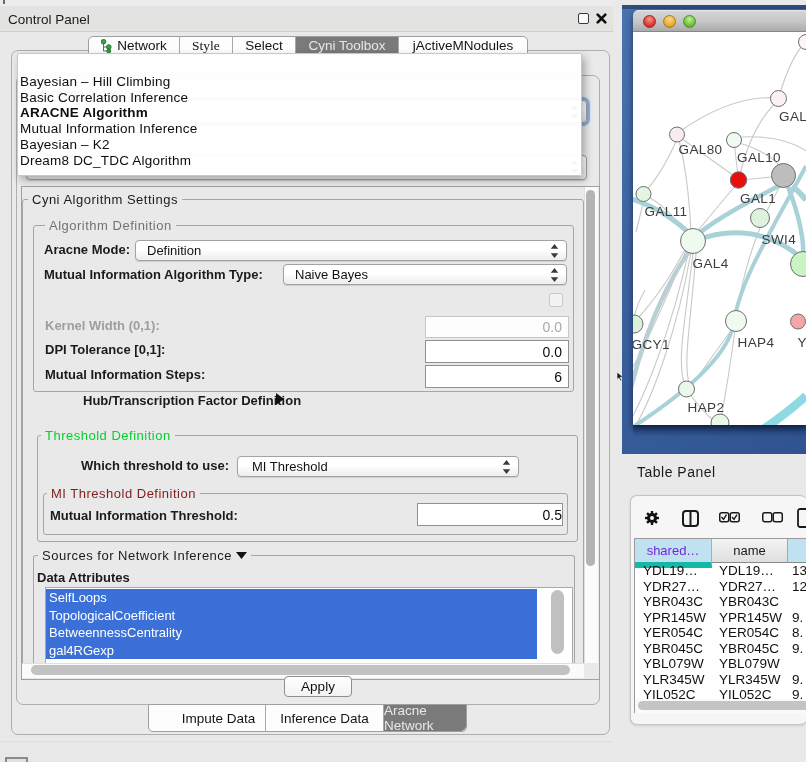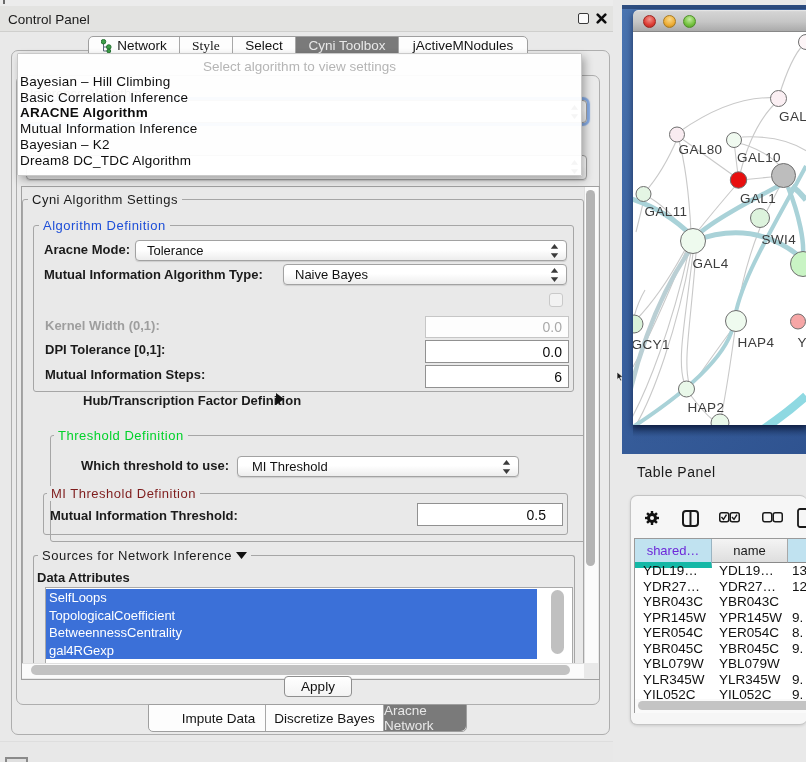--- a/index.html
+++ b/index.html
@@ -66,25 +66,25 @@
   <div class="a" style="left:21px;top:186px;width:577px;height:492px;border:1px solid #a0a0a0;background:#e9e9e9;"></div>
 
   <div class="a" style="left:22px;top:187px;width:562px;height:476px;overflow:hidden;">
     <div style="position:relative;width:562px;height:476px;">
 
       <div class="group" style="left:0;top:12px;width:560px;height:476px;border-radius:3px 3px 0 0;">
         <div class="gtitle" style="left:5px;">Cyni Algorithm Settings</div>
       </div>
 
       <div class="group" style="left:11px;top:38px;width:539px;height:165px;">
-        <div class="gtitle" style="left:5px;color:#1d4ed8;">Algorithm Definition</div>
+        <div class="gtitle" style="left:11px;color:#737373;">Algorithm Definition</div>
       </div>
       <div class="lbl b" style="left:22px;top:55px;">Aracne Mode:</div>
       <div class="combo" style="left:113px;top:53px;width:430px;height:19px;">
-        <div class="tx">Tolerance</div>
+        <div class="tx">Definition</div>
         <svg class="carr" style="right:7px;top:2.5px;" width="9" height="14" viewBox="0 0 9 14">
             <path d="M4.5 0 L8.2 4.7 H0.8 Z" fill="#3a3a3a"></path>
             <path d="M4.5 14 L8.2 9.3 H0.8 Z" fill="#3a3a3a"></path>
           </svg>
       </div>
       <div class="lbl b" style="left:22px;top:80px;">Mutual Information Algorithm Type:</div>
       <div class="combo" style="left:261px;top:77px;width:282px;height:19px;">
         <div class="tx">Naive Bayes</div>
         <svg class="carr" style="right:7px;top:2.5px;" width="9" height="14" viewBox="0 0 9 14">
             <path d="M4.5 0 L8.2 4.7 H0.8 Z" fill="#3a3a3a"></path>
@@ -102,38 +102,38 @@
         </div>
       <div class="lbl b" style="left:23px;top:180px;">Mutual Information Steps:</div>
       <div class="field" style="left:403px;top:178px;width:142px;height:21px;">
           <span style="margin-right:6px;">6</span>
         </div>
       <div class="lbl b" style="left:26px;top:206px;padding-left:35px;">Hub/Transcription Factor Definition</div>
       <svg class="a" style="left:253px;top:206px;" width="10" height="12" viewBox="0 0 10 12">
           <path d="M1 0 L9 6 L1 12 Z" fill="#111"></path>
         </svg>
 
-      <div class="group" style="left:28px;top:248px;width:539px;height:105px;">
+      <div class="group" style="left:15px;top:248px;width:539px;height:105px;">
         <div class="gtitle" style="left:3px;color:#00d22a;">Threshold Definition</div>
       </div>
       <div class="lbl b" style="left:59px;top:271px;">Which threshold to use:</div>
       <div class="combo" style="left:215px;top:269px;width:280px;height:19px;">
         <div class="tx" style="left:14px;">MI Threshold</div>
         <svg class="carr" style="right:7px;top:3px;" width="9" height="14" viewBox="0 0 9 14">
             <path d="M4.5 0 L8.2 4.7 H0.8 Z" fill="#3a3a3a"></path>
             <path d="M4.5 14 L8.2 9.3 H0.8 Z" fill="#3a3a3a"></path>
           </svg>
       </div>
 
       <div class="group" style="left:21px;top:306px;width:523px;height:40px;">
         <div class="gtitle" style="left:3px;color:#7f1d1d;">MI Threshold Definition</div>
       </div>
       <div class="lbl b" style="left:28px;top:321px;">Mutual Information Threshold:</div>
       <div class="field" style="left:395px;top:316px;width:144px;height:21px;">
-          <span style="margin-right:16px;">0.5</span>
+          <span style="margin-right:0;">0.5</span>
         </div>
 
       <div class="group" style="left:11px;top:368px;width:540px;height:110px;border-bottom:none;">
         <div class="gtitle" style="left:4px;">Sources for Network Inference <svg width="11" height="8" viewBox="0 0 11 8" style="vertical-align:1px;">
               <path d="M0 1 L11 1 L5.5 8 Z" fill="#111"></path>
             </svg></div>
       </div>
       <div class="lbl b" style="left:15px;top:383px;">Data Attributes</div>
 
       <div class="a" style="left:23px;top:400px;width:526px;height:76px;background:#fff;border:1px solid #a9a9a9;border-bottom:none;overflow:hidden;">
@@ -147,26 +147,25 @@
   <div class="a" style="left:584px;top:187px;width:13px;height:476px;background:#fbfbfb;border-left:1px solid #e0e0e0;"></div>
   <div class="a" style="left:586px;top:190px;width:9px;height:376px;background:#b4b4b4;border-radius:5px;"></div>
 
   <div class="a" style="left:22px;top:663px;width:562px;height:14px;background:#fbfbfb;border-top:1px solid #e0e0e0;"></div>
   <div class="a" style="left:31px;top:665px;width:539px;height:10px;background:#c2c2c2;border-radius:5px;"></div>
 
   <div class="a" style="left:271px;top:676px;width:66px;height:19px;border:1px solid #8f8f8f;border-radius:4px;background:linear-gradient(#ffffff,#f3f3f3);display:flex;align-items:center;justify-content:center;font-size:13.5px;color:#111;margin-left:13px;">Apply</div>
 
   <div class="a" style="left:148px;top:704px;width:317px;height:26px;border:1px solid #9f9f9f;border-radius:0 0 5px 5px;background:#fdfdfd;display:flex;">
     <div style="width:93px;border-right:1px solid #a8a8a8;display:flex;align-items:center;justify-content:center;font-size:13.5px;color:#141414;margin-left:23px;">Impute Data</div>
-    <div style="width:117px;border-right:1px solid #a8a8a8;display:flex;align-items:center;justify-content:center;font-size:13.5px;color:#141414;">Discretize Bayes</div>
+    <div style="width:117px;border-right:1px solid #a8a8a8;display:flex;align-items:center;justify-content:center;font-size:13.5px;color:#141414;">Inference Data</div>
     <div style="flex:1;display:flex;align-items:center;justify-content:center;font-size:13.5px;background:#7a7a7a;color:#e8e8e8;border-radius:0 0 5px 0;">Aracne Network</div>
   </div>
 
   <div class="a" style="left:17px;top:53px;width:563px;height:121px;background:rgba(255,255,255,0.95);border:1px solid #c9c9c9;box-shadow:3px 4px 9px rgba(0,0,0,0.3);border-radius:1px;">
-    <div style="position:absolute;left:0;top:5px;width:100%;text-align:center;font-size:13.5px;color:#b5b5b5;">Select algorithm to view settings</div>
     <div style="position:absolute;left:2px;top:20px;font-size:13.5px;line-height:15.7px;letter-spacing:0.2px;color:#0d0d0d;">Bayesian – Hill Climbing<br>Basic Correlation Inference<br><b>ARACNE Algorithm</b><br>Mutual Information Inference<br>Bayesian – K2<br>Dream8 DC_TDC Algorithm</div>
   </div>
 
   <div class="a" style="left:0;top:741px;width:618px;height:21px;background:#e8e8e8;border-top:1px solid #dedede;"></div>
   <div class="a" style="left:5px;top:757px;width:19px;height:10px;border:2px solid #8a8a8a;background:#e0e0e0;"></div>
 
   <div class="a" style="left:613px;top:0;width:9px;height:762px;background:#e9e9e9;"></div>
 
   <svg class="a" style="left:616px;top:372px;" width="8" height="9" viewBox="0 0 8 9">
       <path d="M1 0 L7 5 L4.2 5.4 L5.8 8.4 L4.4 9 L2.9 6 L1 7.5 Z" fill="#1a1a1a" stroke="#f8f8f8" stroke-width="0.7"></path>

